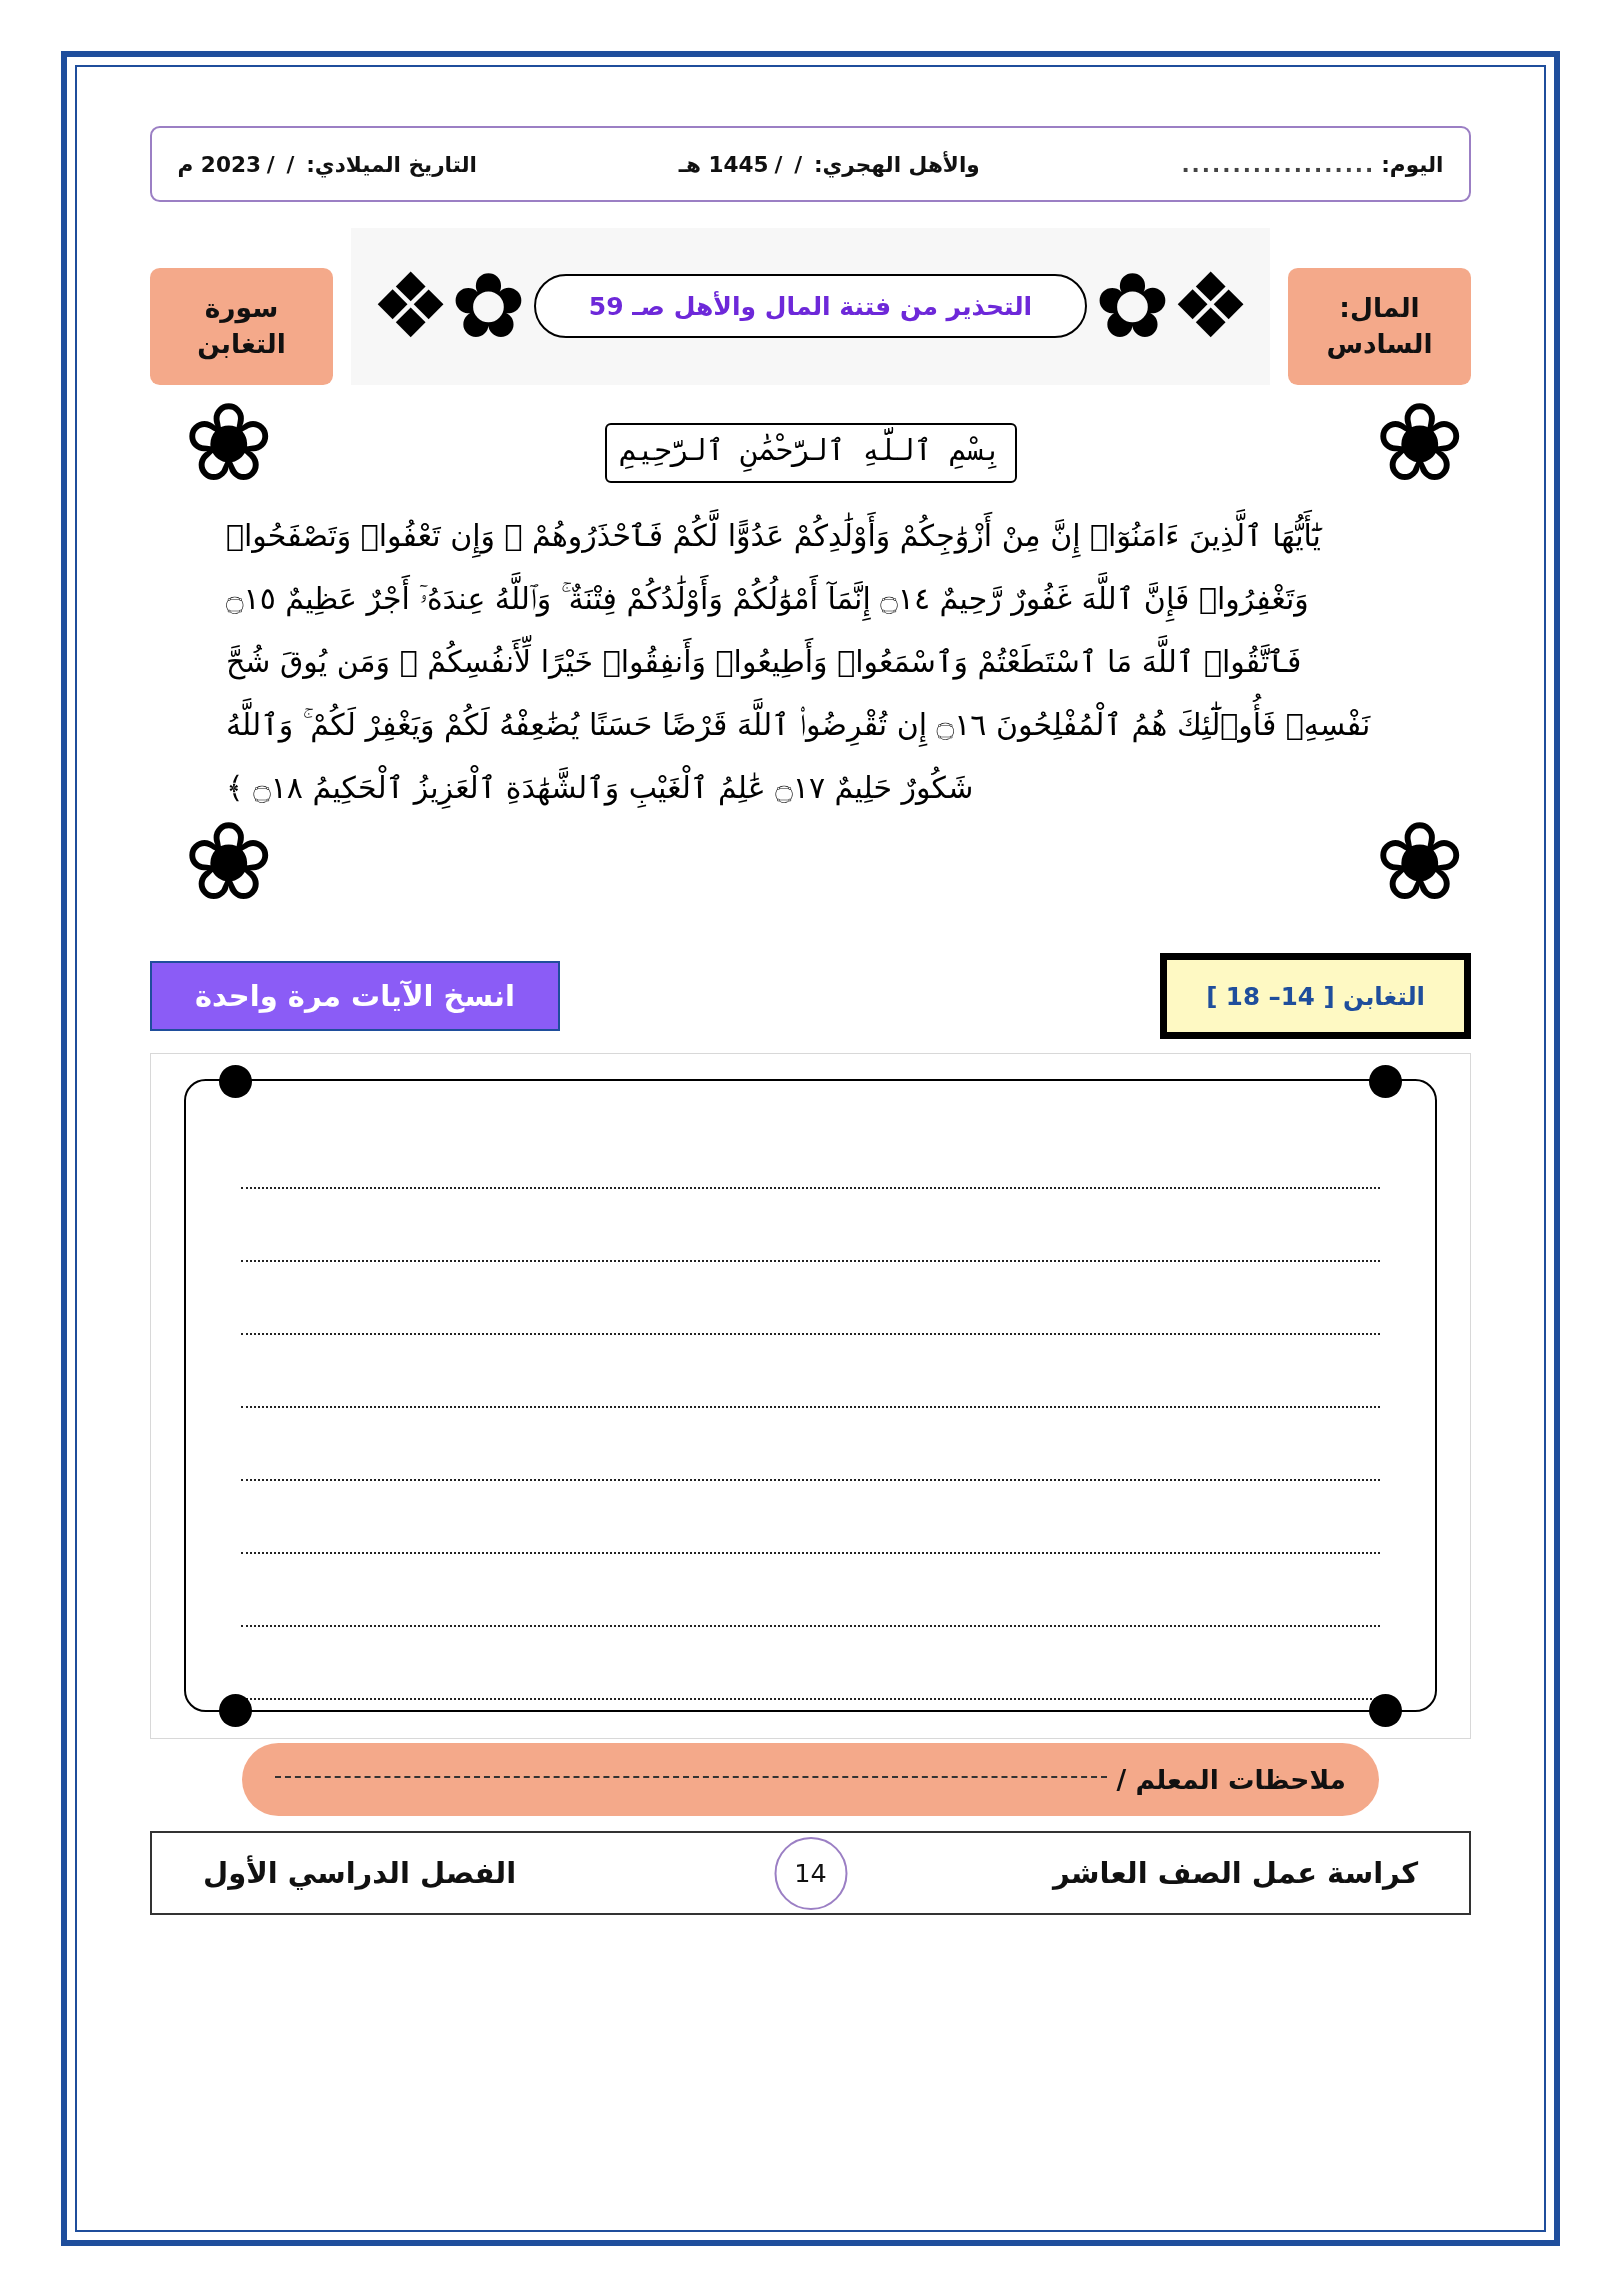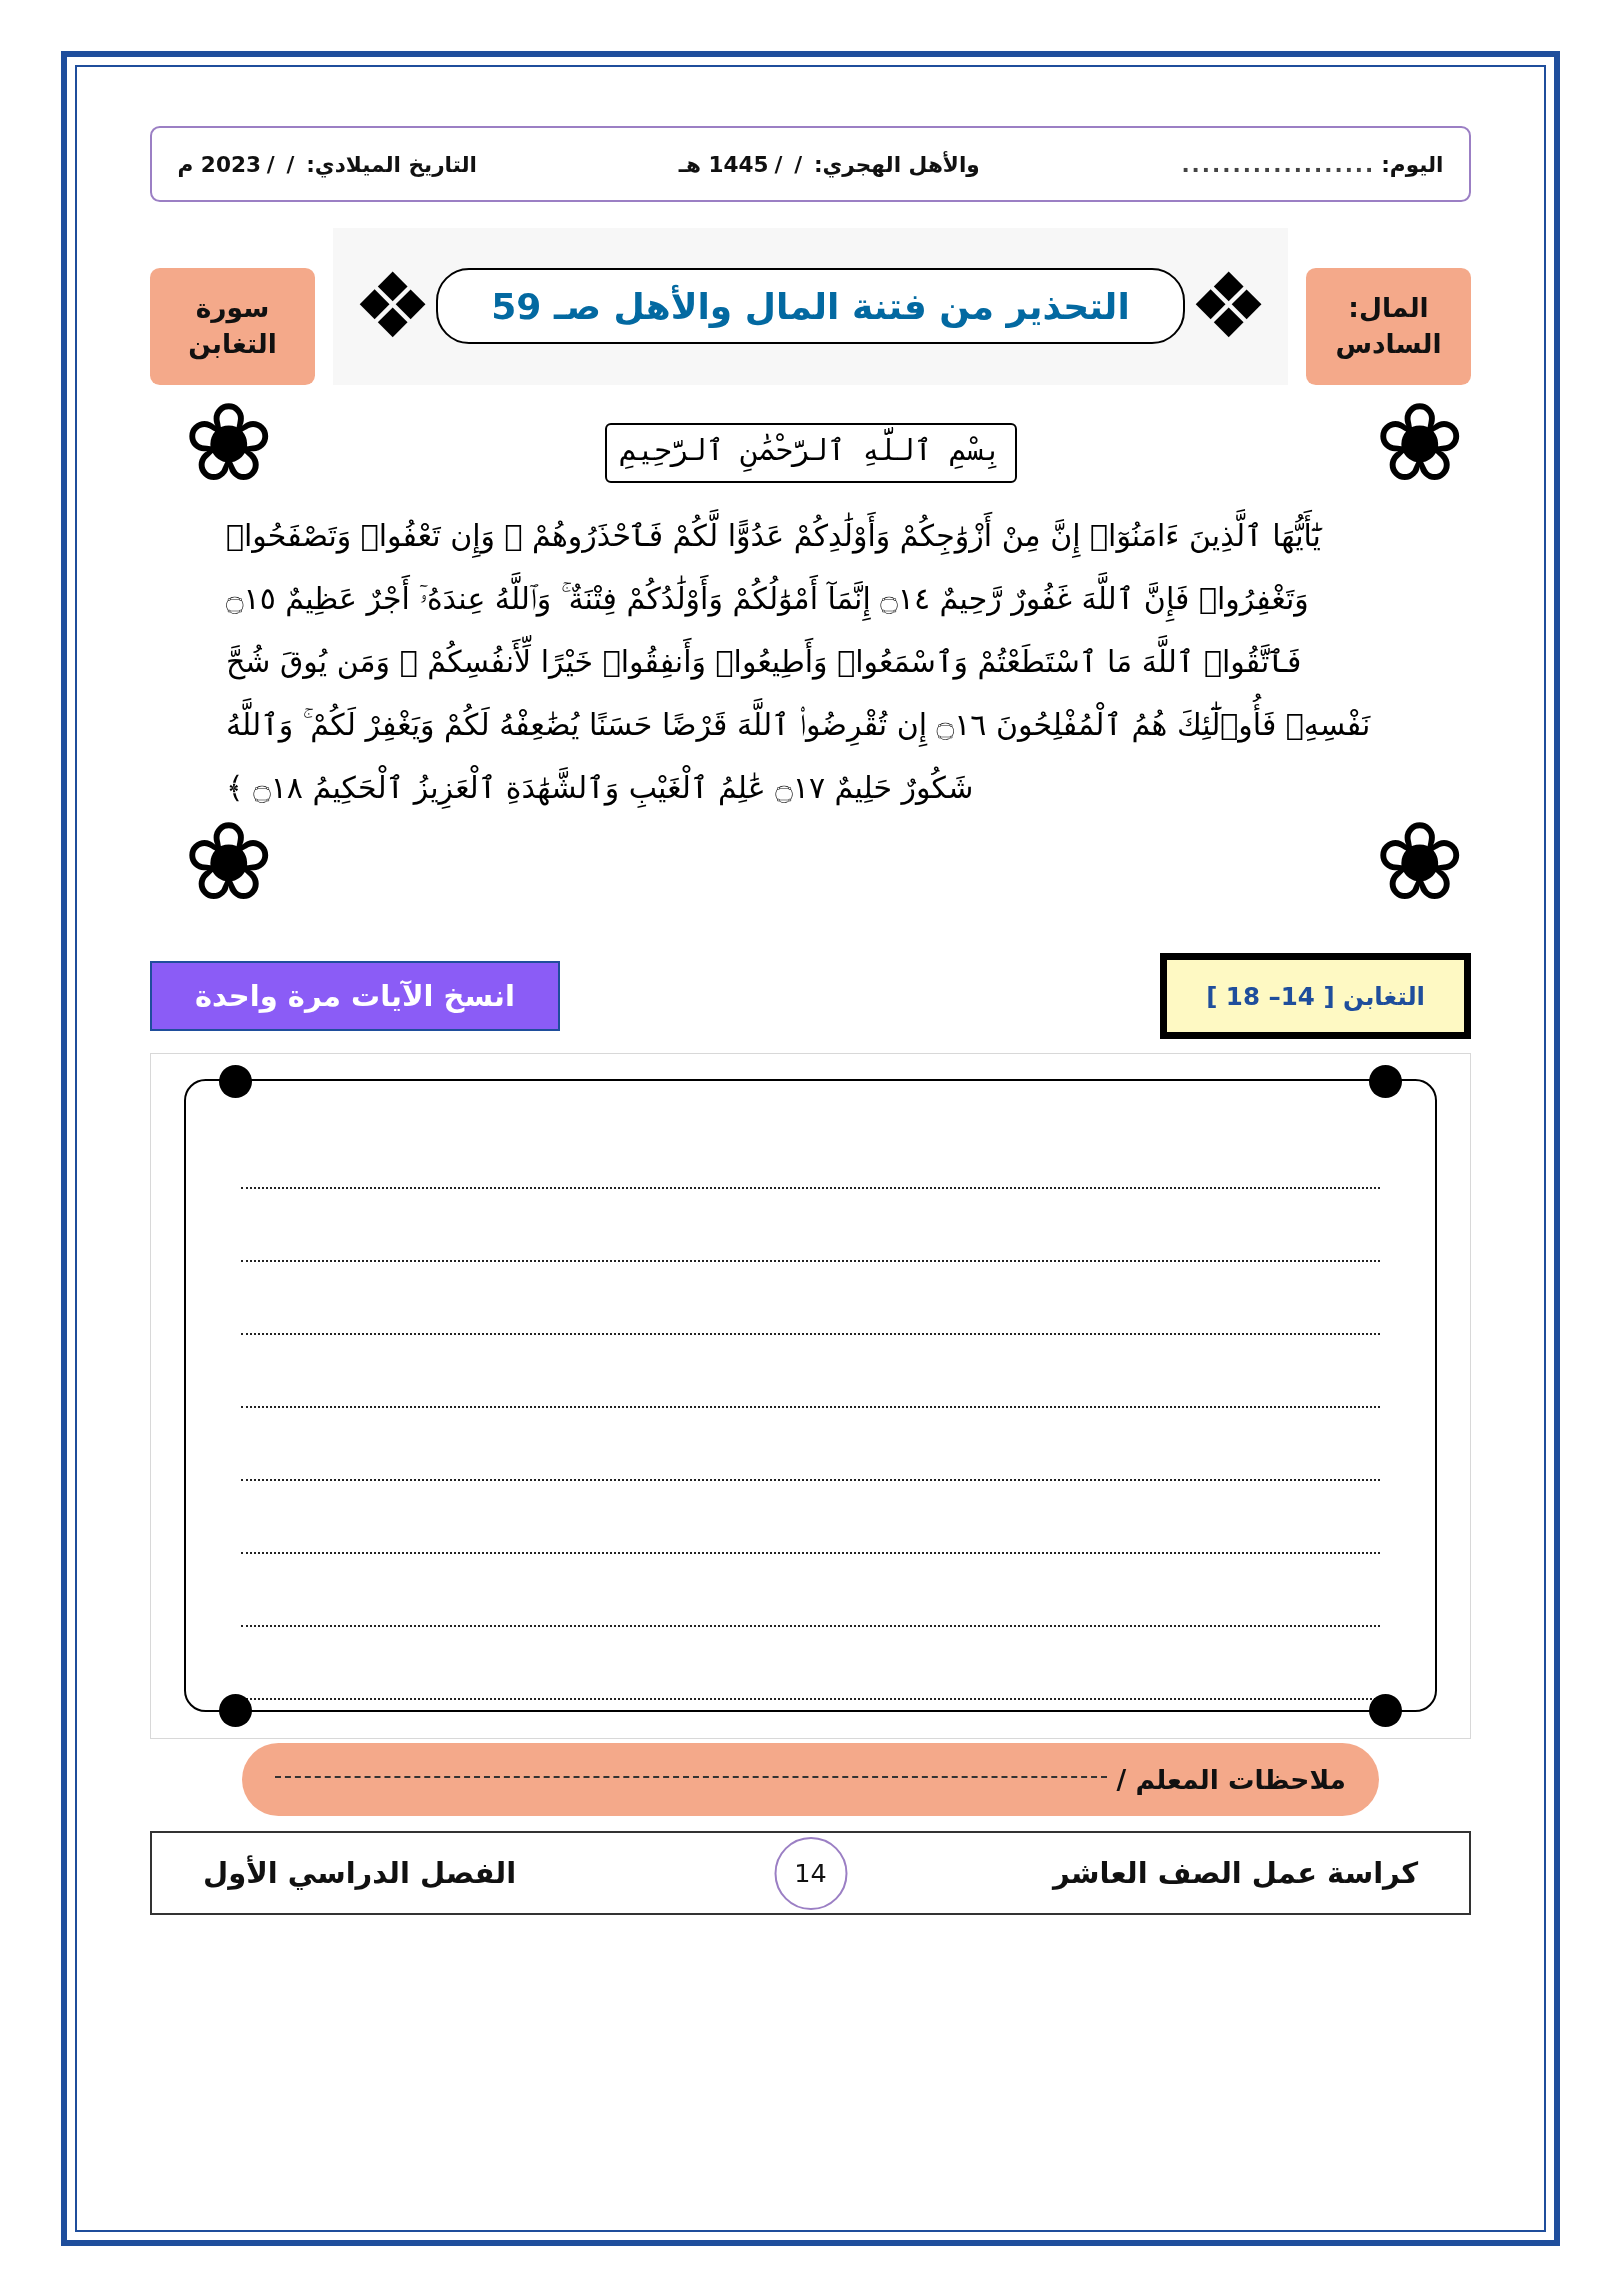--- a/index.html
+++ b/index.html
@@ -54,21 +54,21 @@
   
   .lesson-row {
     margin-top: 25.5px;
     display: flex;
     flex-direction: row;
     align-items: stretch;
     height: 157px;
     gap: 0px;
   }
   .tag-box {
-    width: 165px;
+    width: 183px;
     background: #f4a98a;
     border-radius: 9.8px;
     display: flex;
     flex-direction: column;
     align-items: center;
     justify-content: center;
     font-size: 26.5px;
     font-weight: bold;
     color: #111;
     line-height: 1.35;
@@ -92,23 +92,23 @@
     color: #000;
     line-height: 1;
   }
   .orn.right { right: 19.6px; }
   .orn.left  { left: 19.6px; }
   .title-plate {
     border: 2.9px solid #000;
     border-radius: 33px;
     padding: 15.7px 53px;
     background: #ffffff;
-    font-size: 36px;
-    font-weight: bold;
-    color: #0369a1;
+    font-size: 25px;
+    font-weight: bold;
+    color: #6d28d9;
     white-space: nowrap;
     z-index: 2;
   }
 
   
   .ayat-block {
     margin-top: 9.8px;
     position: relative;
     border: 0;
     padding: 29px 76px 39px 76px;

